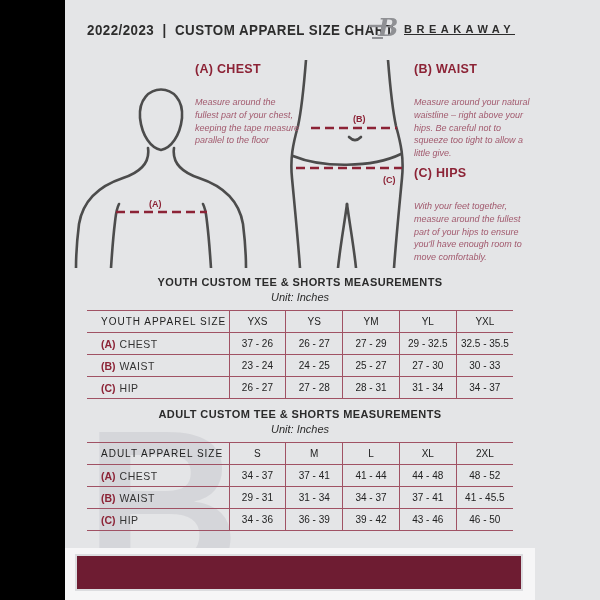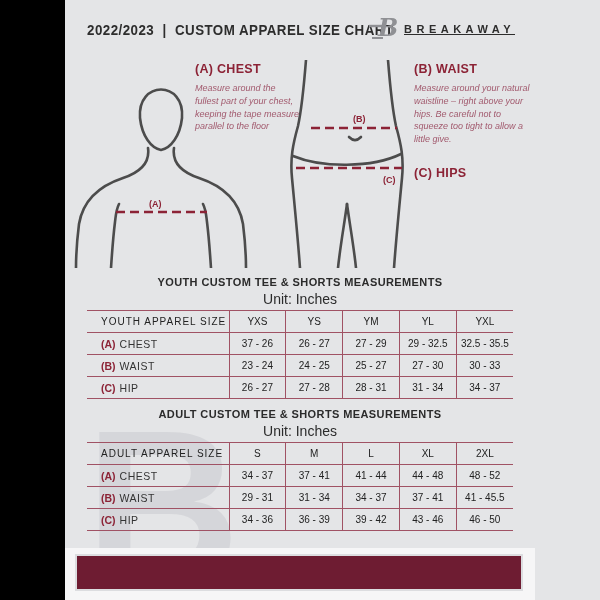--- a/index.html
+++ b/index.html
@@ -24,37 +24,37 @@
   .hdr-sep { margin:0 9px; color:#2d2d2d; }
   .logo { position:absolute; left:303px; top:13px; width:32px; height:30px; }
   .brand {
     position:absolute; left:339px; top:23px; font-size:11px; font-weight:bold;
     letter-spacing:4.5px; color:#2d2d2d; white-space:nowrap;text-decoration:underline;
   }
 
   
   .inst { position:absolute; z-index:2; }
   .inst-h { font-weight:800; font-size:12.5px; color:#8c2336; letter-spacing:.3px; }
-  .inst-d { font-style:italic; font-size:9px; color:#a25a6e; line-height:1.42; margin-top:6px; }
+  .inst-d { font-style:italic; font-size:9px; color:#a25a6e; line-height:1.42; margin-top:20px; }
   .inst-a { left:130px; top:62px; width:106px; }
   .inst-b { left:349px; top:62px; width:118px; }
   .inst-c { left:349px; top:166px; width:118px; }
 
   .fig { position:absolute; z-index:1; }
   .fig-torso { left:4px; top:60px; }
   .fig-lower { left:222px; top:60px; }
   .fig path.body { fill:none; stroke:#4c4c4c; stroke-width:2.6; stroke-linecap:round; }
   .fig path.dash { fill:none; stroke:#8c2336; stroke-width:2.4; stroke-dasharray:9 5; }
   .fig text { font-family:"Liberation Sans",sans-serif; font-weight:bold; font-size:9px; fill:#8c2336; }
 
   
   .tbl-title { position:absolute; left:0; width:470px; text-align:center;
     font-weight:bold; font-size:11px; letter-spacing:.4px; color:#2b2b2b; z-index:2; }
   .tbl-unit  { position:absolute; left:0; width:470px; text-align:center;
-    font-size:14px; color:#2b2b2b; z-index:2; }
+    font-style:italic; font-size:11px; color:#2b2b2b; z-index:2; }
   .t-youth-title { top:276px; } .t-youth-unit { top:291px; }
   .t-adult-title { top:408px; } .t-adult-unit { top:423px; }
 
   
   .size-table { position:absolute; left:22px; width:426px; border-collapse:collapse;
     table-layout:fixed; z-index:2; }
   .size-table.youth { top:310px; } .size-table.adult { top:442px; }
   .size-table td {
     border-top:1px solid #a05264; border-bottom:1px solid #a05264;
     height:21px; font-size:10px; color:#222; text-align:center; padding:0;
@@ -122,20 +122,21 @@
   <div class="inst inst-a">
     <div class="inst-h">(A) CHEST</div>
     <div class="inst-d">Measure around the fullest part of your chest, keeping the tape measure parallel to the floor</div>
   </div>
   <div class="inst inst-b">
     <div class="inst-h">(B) WAIST</div>
     <div class="inst-d">Measure around your natural waistline – right above your hips. Be careful not to squeeze too tight to allow a little give.</div>
   </div>
   <div class="inst inst-c">
     <div class="inst-h">(C) HIPS</div>
+    <div class="inst-d">With your feet together, measure around the fullest part of your hips to ensure you'll have enough room to move comfortably.</div>
   </div>
 
   <div class="watermark">B</div>
 
   <div class="tbl-title t-youth-title">YOUTH CUSTOM TEE &amp; SHORTS MEASUREMENTS</div>
   <div class="tbl-unit t-youth-unit">Unit: Inches</div>
   <table class="size-table youth">
     <colgroup>
         <col style="width:142px">
         <col>

